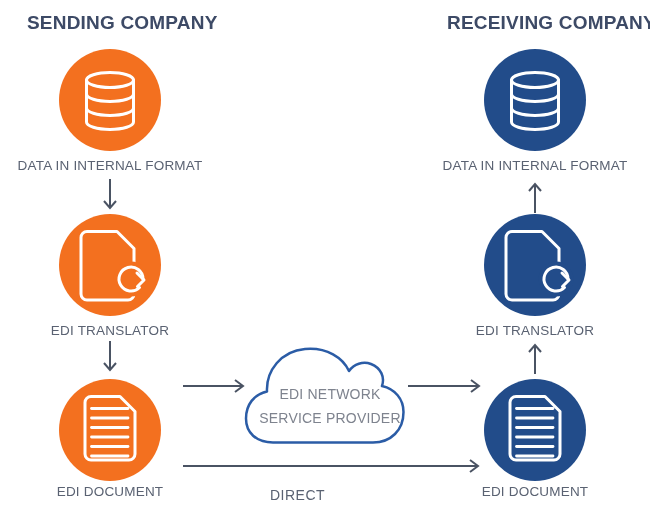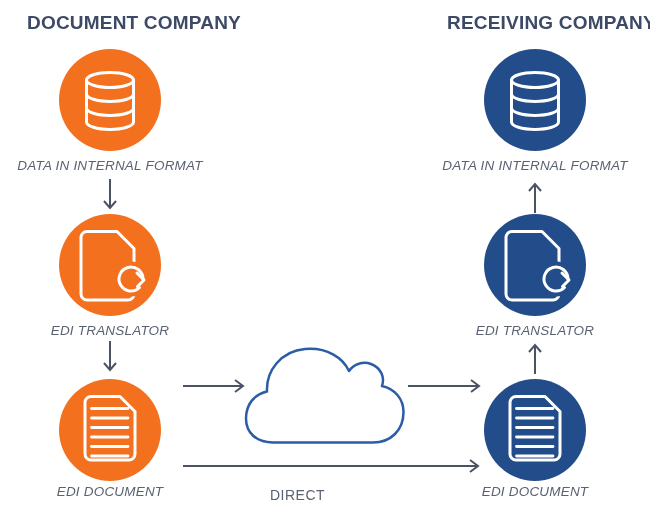--- a/index.html
+++ b/index.html
@@ -12,21 +12,21 @@
     color:var(--title-text,#3D4A66);letter-spacing:.2px;white-space:nowrap;
   }
   .circle{position:absolute;width:102px;height:102px;border-radius:50%;}
   .circle.orange{background:var(--sending-accent,#F3701F);}
   .circle.navy{background:var(--receiving-accent,#224C8A);}
   .node-icon{position:absolute;}
   .orange-halo{color:var(--sending-accent,#F3701F);}
   .navy-halo{color:var(--receiving-accent,#224C8A);}
   .node-label{
     position:absolute;width:220px;text-align:center;font-size:13.5px;
-    color:var(--label-text,#5A6272);letter-spacing:.2px;white-space:nowrap;font-style:italic;
+    color:var(--label-text,#5A6272);letter-spacing:.2px;white-space:nowrap;
   }
   .arrow{position:absolute;color:var(--arrow,#4A5363);}
   .arrow line,.arrow polyline{stroke:currentColor;stroke-width:2;fill:none;}
   .cloud-svg{position:absolute;left:243px;top:341px;color:var(--cloud-stroke,#2B5CA6);}
   .cloud-text{
     position:absolute;left:250px;top:382px;width:160px;text-align:center;
     font-size:14px;line-height:24px;color:var(--cloud-text,#7E838E);letter-spacing:.2px;
   }
   .direct-label{
     position:absolute;left:270px;top:487px;width:120px;text-align:left;
@@ -60,21 +60,21 @@
           <line x1="8.5" y1="23" x2="45" y2="23"></line>
           <line x1="8.5" y1="32.5" x2="45" y2="32.5"></line>
           <line x1="8.5" y1="42" x2="45" y2="42"></line>
           <line x1="8.5" y1="51.5" x2="45" y2="51.5"></line>
           <line x1="8.5" y1="61" x2="45" y2="61"></line>
         </g>
       </symbol>
     </defs>
   </svg>
 
-  <div class="title" style="left:27px">DOCUMENT COMPANY</div>
+  <div class="title" style="left:27px">SENDING COMPANY</div>
   <div class="title" style="left:447px">RECEIVING COMPANY</div>
 
   <div class="circle orange" style="left:59px;top:49px"></div>
   <svg class="node-icon" style="left:83px;top:71px" width="54" height="60">
       <use href="#icon-db"></use>
     </svg>
   <div class="node-label" style="left:0;top:158px">DATA IN INTERNAL FORMAT</div>
 
   <svg class="arrow" style="left:101px;top:178px" width="18" height="34">
     <line x1="9" y1="1" x2="9" y2="29"></line>
@@ -130,20 +130,24 @@
     <line x1="0" y1="9" x2="59" y2="9"></line>
       <polyline points="52,3 60,9 52,15"></polyline>
   </svg>
 
   <svg class="cloud-svg" width="164" height="104" viewBox="0 0 164 104">
     <path d="M30,101.5 C13,101.5 3,91.5 3,77.5 C3,63.5 11,53.5 24,50.5
              C23,30 38,10 62,8 C84,6 100,17 106,30
              C111,23 120,20 128,23 C138,27 142,36 139,45
              C152,48 160.5,58 160.5,71 C160.5,89 148,101.5 130,101.5 Z" fill="#fff" stroke="currentColor" stroke-width="2.5" stroke-linejoin="round"></path>
   </svg>
+  <div class="cloud-text">
+    <div>EDI NETWORK</div>
+    <div>SERVICE PROVIDER</div>
+  </div>
 
   <svg class="arrow" style="left:408px;top:377px" width="74" height="18">
     <line x1="0" y1="9" x2="70" y2="9"></line>
       <polyline points="63,3 71,9 63,15"></polyline>
   </svg>
 
   <svg class="arrow" style="left:183px;top:457px" width="298" height="18">
     <line x1="0" y1="9" x2="294" y2="9"></line>
       <polyline points="287,3 295,9 287,15"></polyline>
   </svg>

